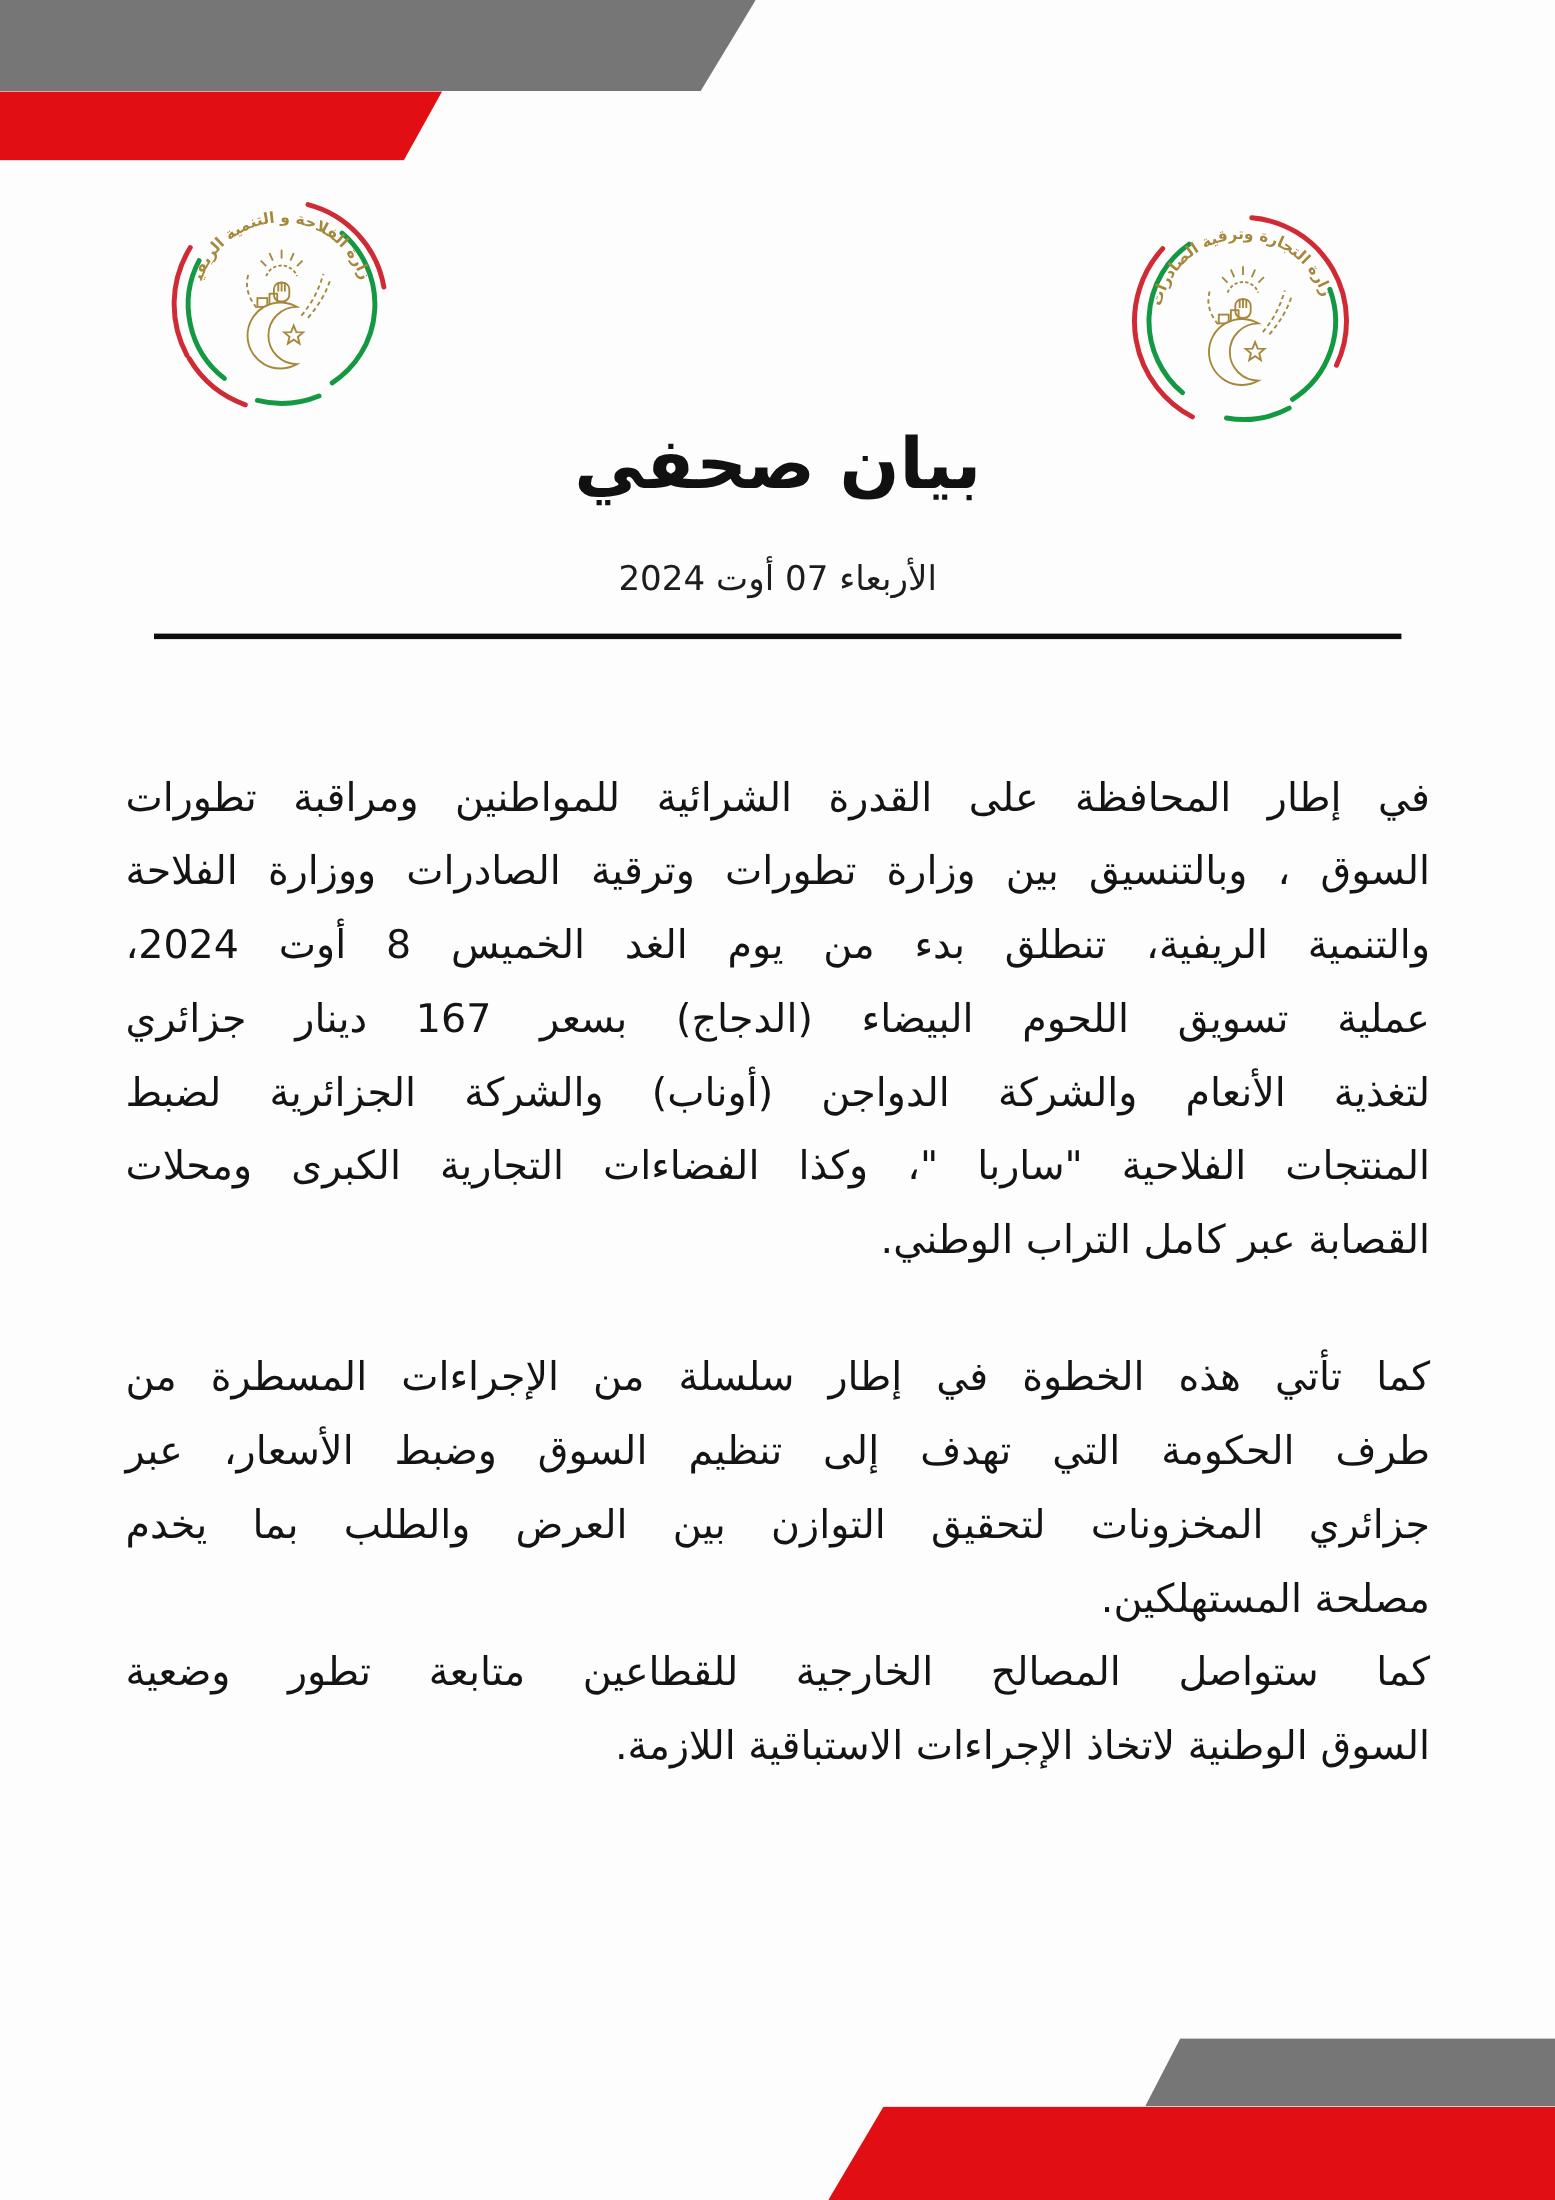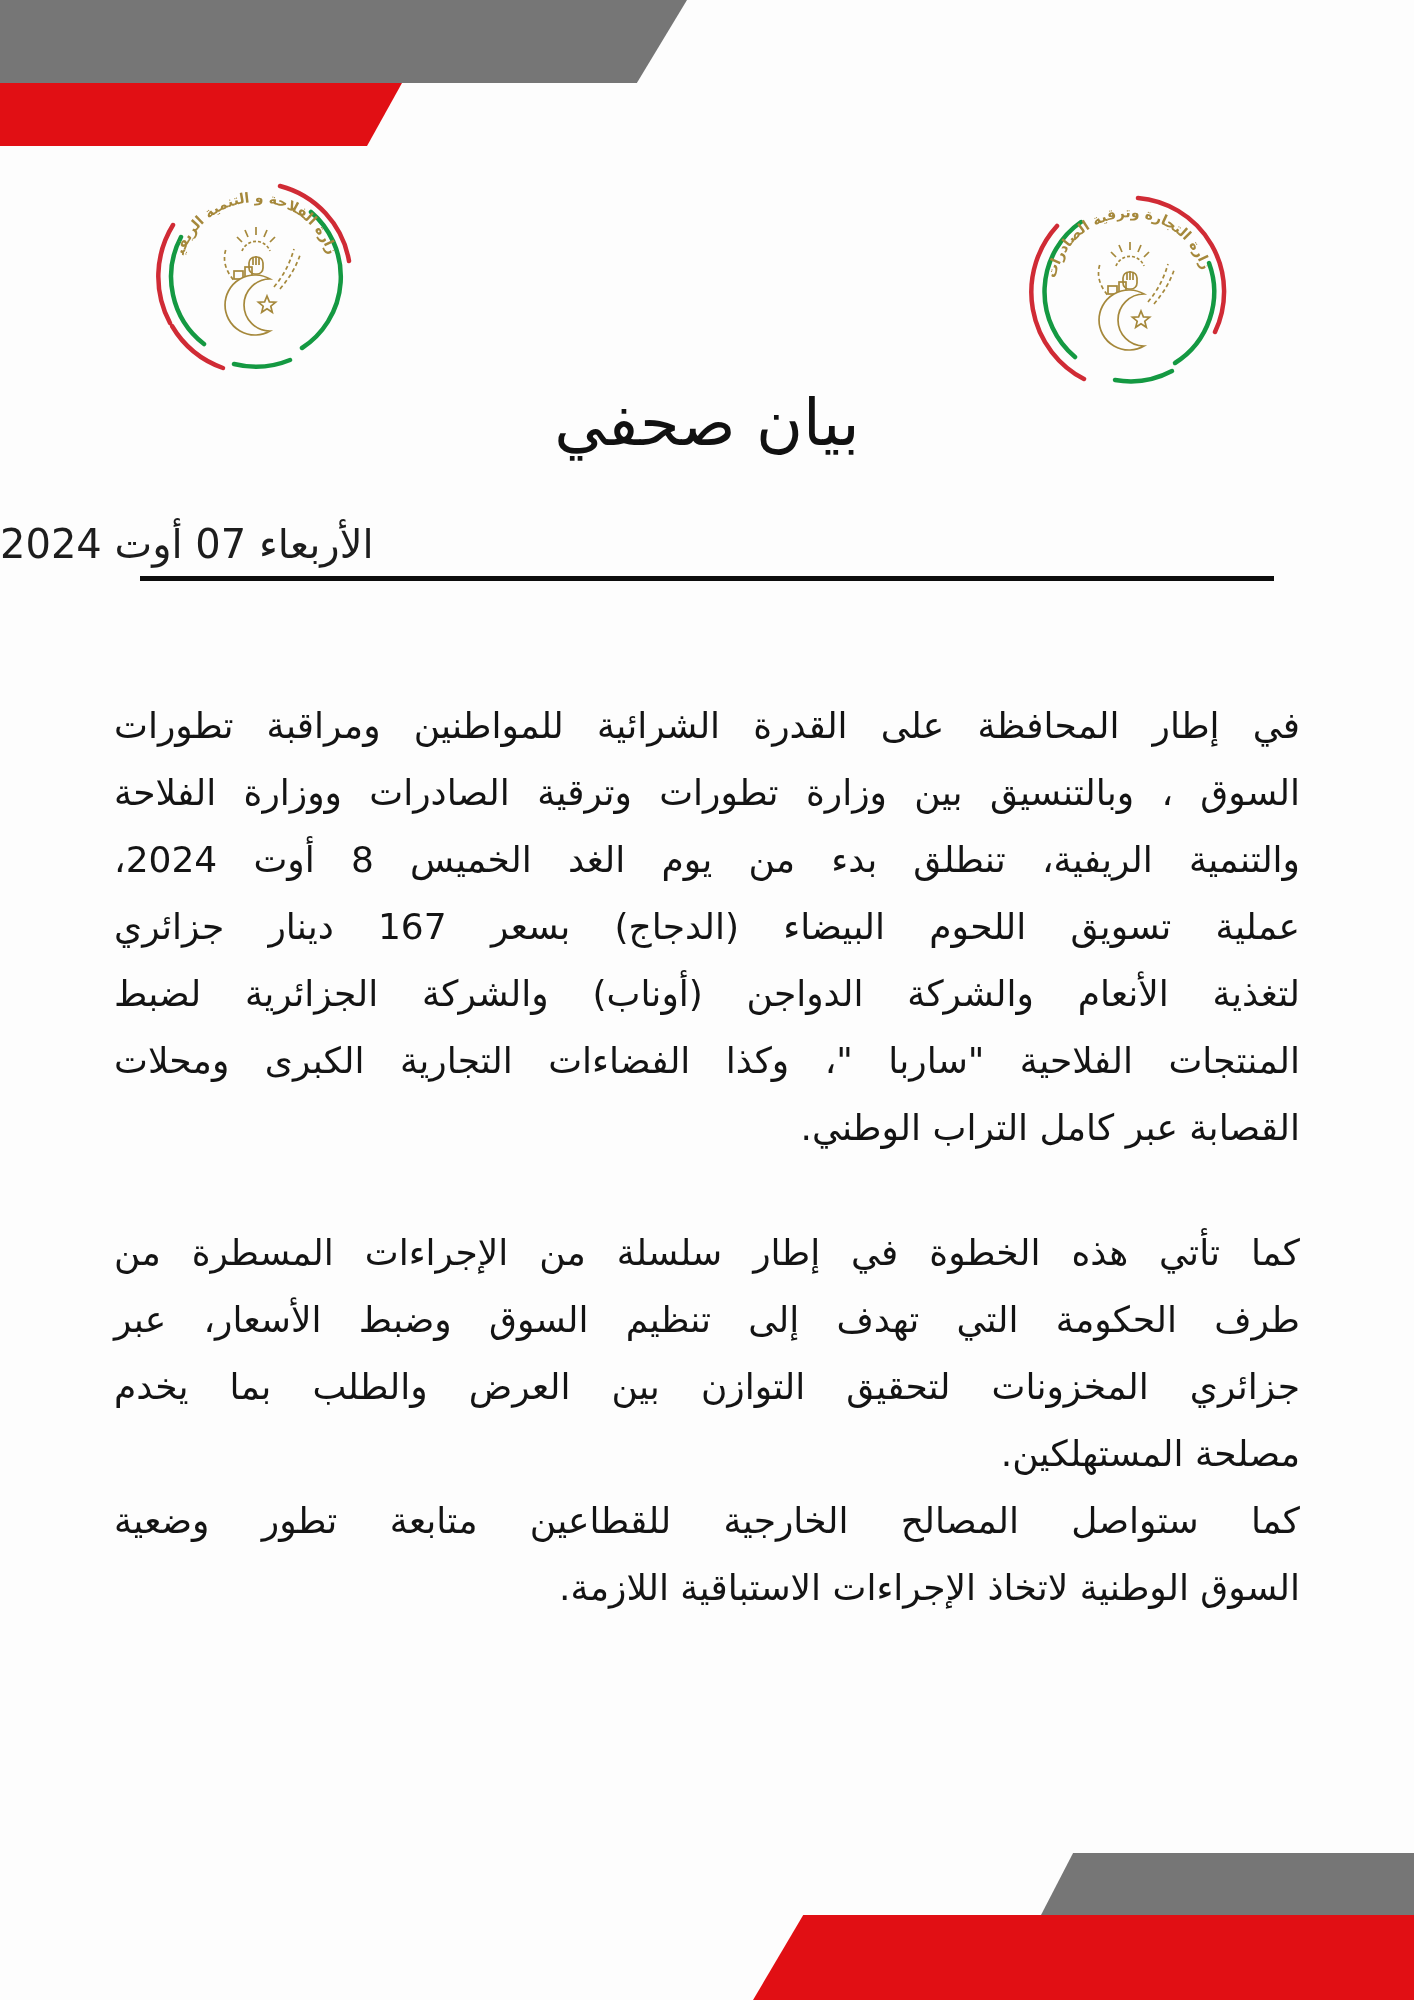--- a/index.html
+++ b/index.html
@@ -20,26 +20,26 @@
   .band-bottom-red{left:753px;top:1915px;width:661px;height:85px;background:#e10f14;
     clip-path:polygon(7.6% 0,100% 0,100% 100%,0 100%);}
   
   .logo{position:absolute;}
   .logo-left{left:146px;top:165px;width:220px;height:212px;}
   .logo-right{left:1020px;top:180px;width:220px;height:212px;}
   
   .doc-title{
     position:absolute;left:0;top:386px;width:100%;
     text-align:center;direction:rtl;
-    font-size:64px;font-weight:normal;letter-spacing:0;color:#111;
+    font-size:64px;font-weight:bold;letter-spacing:0;color:#111;
   }
   .doc-date{
-    position:absolute;left:0;top:521px;width:100%;
-    text-align:left;direction:rtl;
-    font-size:40px;color:#1d1d1d;
+    position:absolute;left:0;top:508px;width:100%;
+    text-align:center;direction:rtl;
+    font-size:31px;color:#1d1d1d;
   }
   .rule{
     position:absolute;left:140px;top:576px;width:1134px;height:5px;
     background:#0d0d0d;
   }
   
   .body-text{
     position:absolute;left:114px;top:692px;width:1186px;
     direction:rtl;font-size:36px;color:#141414;
   }

